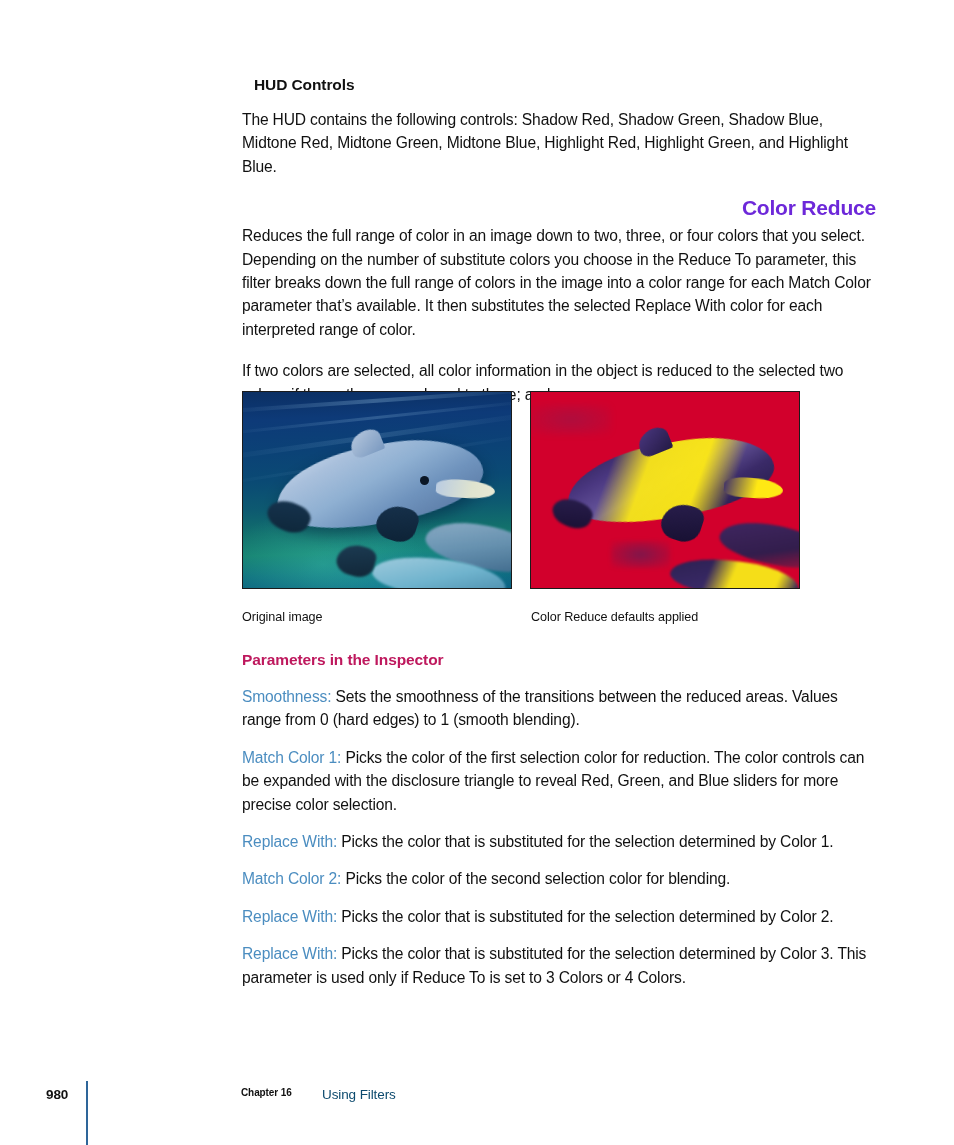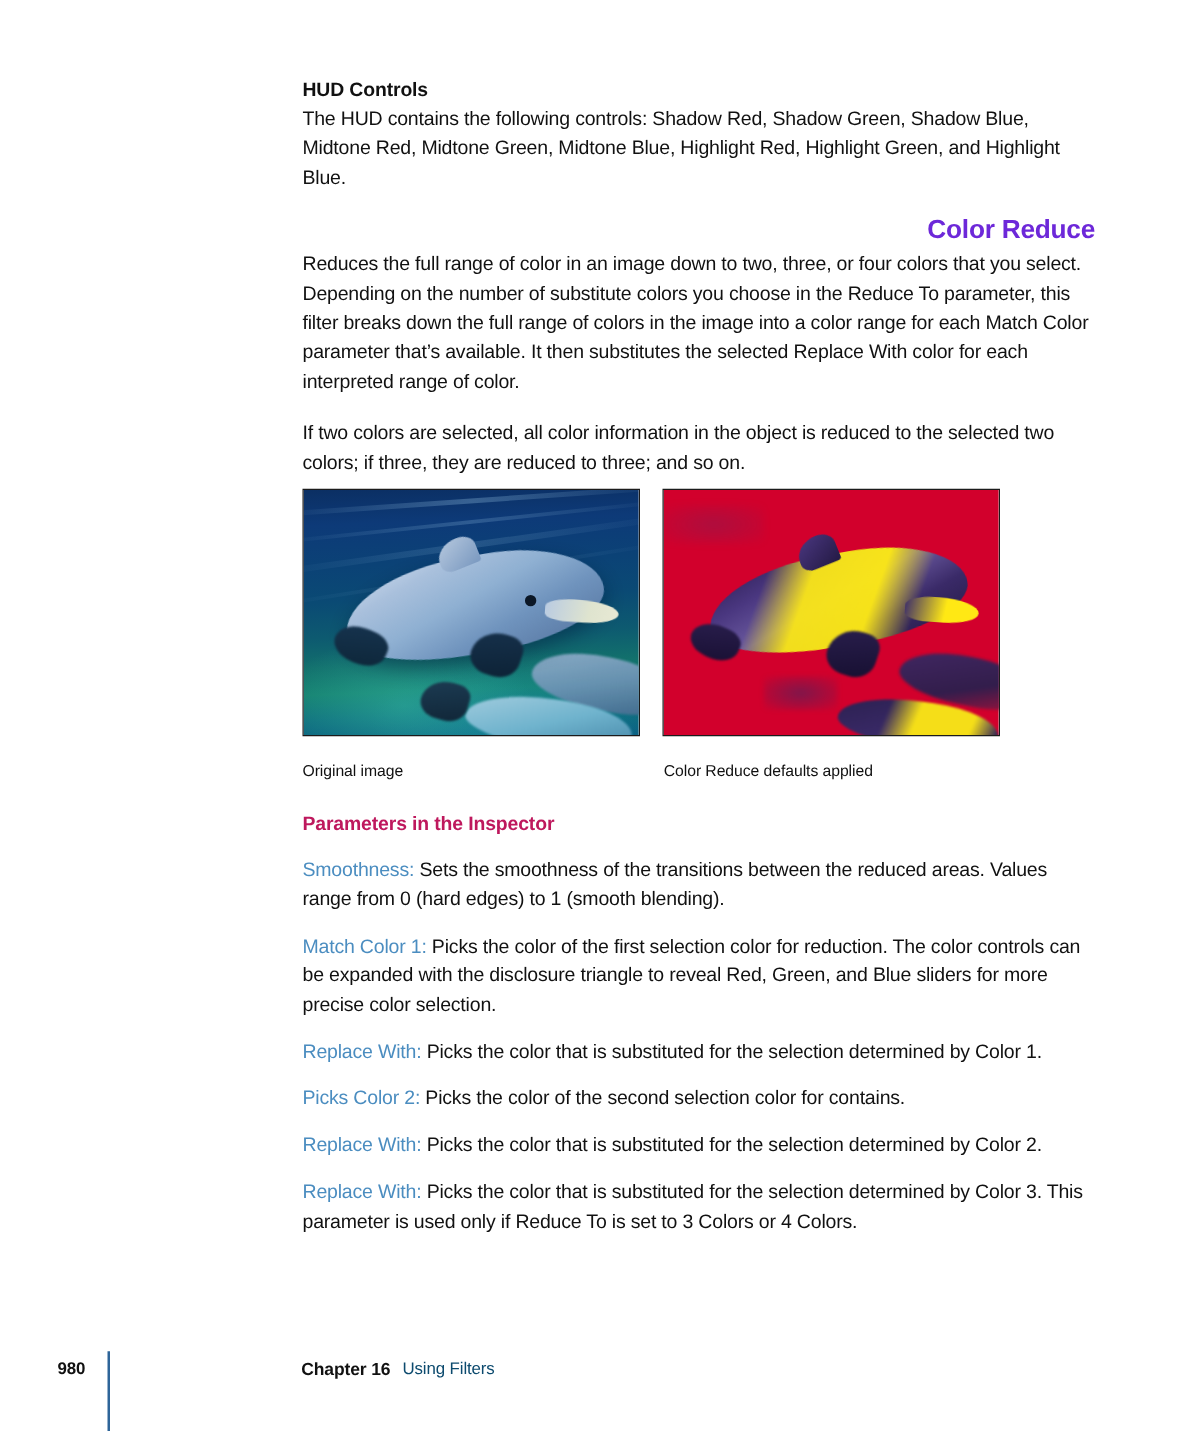--- a/index.html
+++ b/index.html
@@ -23,21 +23,21 @@
     position: absolute;
     left: 242px;
     top: 62px;
     width: 634px;
   }
   .h-sub {
     font-size: 15.5px;
     font-weight: bold;
     line-height: 22px;
     letter-spacing: -0.1px;
-    margin: 0;
+    margin: 12px;
     color: #111111;
   }
   .h-section {
     font-size: 21px;
     font-weight: bold;
     line-height: 26px;
     letter-spacing: -0.2px;
     margin: 17px 0 3px 0;
     color: #6d28d9;
     text-align: right;
@@ -377,21 +377,21 @@
     left: 86px;
     top: -3px;
     width: 1.5px;
     height: 64px;
     background: #2e6599;
   }
   .footer-chapter {
     position: absolute;
     left: 241px;
     top: 3px;
-    font-size: 14px;
+    font-size: 10px;
     font-weight: bold;
     color: #111111;
     letter-spacing: -0.1px;
   }
   .footer-title {
     position: absolute;
     left: 322px;
     top: 3px;
     font-size: 13.5px;
     color: #0c4a6e;
@@ -456,21 +456,21 @@
   <div class="params">
     <h3 class="params-head params-first">Parameters in the Inspector</h3>
 
     <p class="param"><span class="param-label">Smoothness:</span><span> Sets the smoothness of the transitions between the reduced areas. Values range from 0 (hard edges) to 1 (smooth blending).</span></p>
 
 
     <p class="param"><span class="param-label">Match Color 1:</span><span> Picks the color of the first selection color for reduction. The color controls can be expanded with the disclosure triangle to reveal Red, Green, and Blue sliders for more precise color selection.</span></p>
 
     <p class="param"><span class="param-label">Replace With:</span><span> Picks the color that is substituted for the selection determined by Color 1.</span></p>
 
-    <p class="param"><span class="param-label">Picks Color 2:</span><span> Picks the color of the second selection color for contains.</span></p>
+    <p class="param"><span class="param-label">Match Color 2:</span><span> Picks the color of the second selection color for blending.</span></p>
 
     <p class="param"><span class="param-label">Replace With:</span><span> Picks the color that is substituted for the selection determined by Color 2.</span></p>
 
 
     <p class="param"><span class="param-label">Replace With:</span><span> Picks the color that is substituted for the selection determined by Color 3. This parameter is used only if Reduce To is set to 3 Colors or 4 Colors.</span></p>
   </div>
 
   <div class="footer">
     <div class="folio">980</div>
     <div class="footer-rule"></div>

